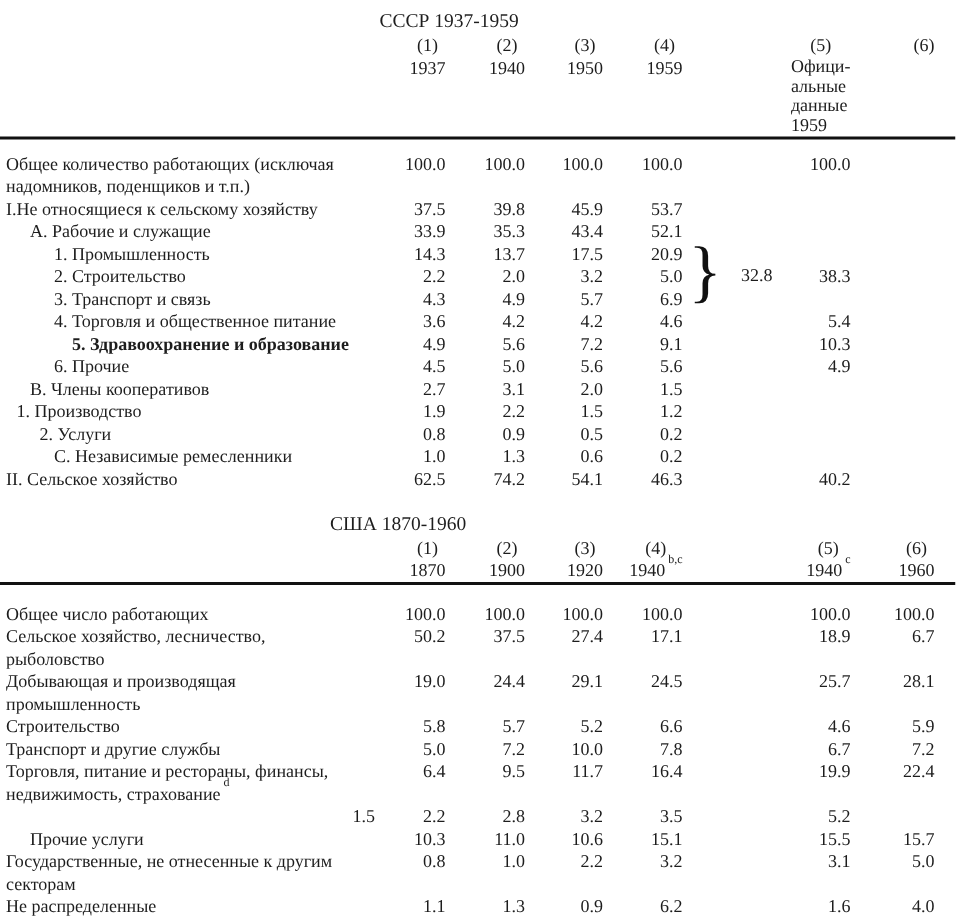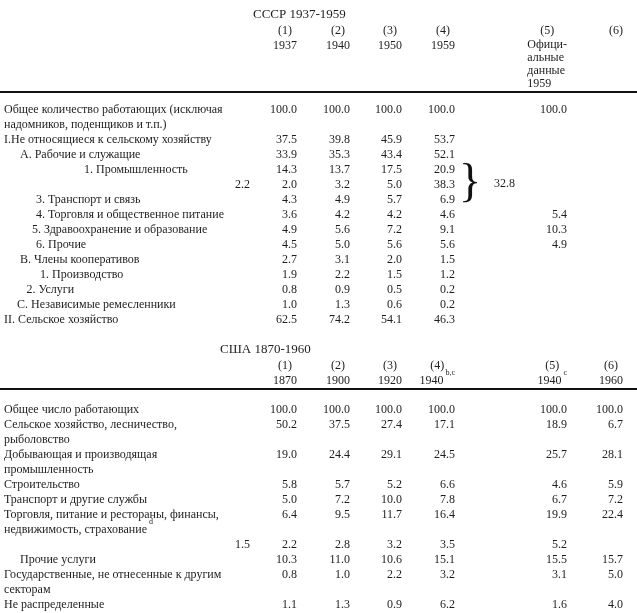--- a/index.html
+++ b/index.html
@@ -97,29 +97,30 @@
       <div class="row">
         <div class="lab" style="padding-left: 20px;"><span class="lt">А. Рабочие и служащие</span></div>
         <div class="val">33.9</div>
         <div class="val">35.3</div>
         <div class="val">43.4</div>
         <div class="val">52.1</div>
         <div class="val"></div>
         <div class="val"></div>
       </div>
       <div class="row">
-        <div class="lab" style="padding-left: 52px; margin-left: 32px;"><span class="lt">1. Промышленность</span></div>
+        <div class="lab" style="padding-left: 36px;"><span class="lt">1. Промышленность</span></div>
         <div class="val">14.3</div>
         <div class="val">13.7</div>
         <div class="val">17.5</div>
         <div class="val">20.9</div>
         <div class="val"></div>
         <div class="val"></div>
       </div>
       <div class="row">
+        <div class="lab" style="padding-left: 36px;"><span class="lt">2. Строительство</span></div>
         <div class="val">2.2</div>
         <div class="val">2.0</div>
         <div class="val">3.2</div>
         <div class="val">5.0</div>
         <div class="val">38.3</div>
         <div class="val"></div>
       </div>
       <div class="row">
         <div class="lab" style="padding-left: 36px;"><span class="lt">3. Транспорт и связь</span></div>
         <div class="val">4.3</div>
@@ -132,21 +133,21 @@
       <div class="row">
         <div class="lab" style="padding-left: 36px;"><span class="lt">4. Торговля и общественное питание</span></div>
         <div class="val">3.6</div>
         <div class="val">4.2</div>
         <div class="val">4.2</div>
         <div class="val">4.6</div>
         <div class="val">5.4</div>
         <div class="val"></div>
       </div>
       <div class="row">
-        <div class="lab" style="padding-left: 32px;"><span class="lt">5. Здравоохранение и  образование</span></div>
+        <div class="lab" style="padding-left: 48px; font-weight: bold;"><span class="lt">5. Здравоохранение и  образование</span></div>
         <div class="val">4.9</div>
         <div class="val">5.6</div>
         <div class="val">7.2</div>
         <div class="val">9.1</div>
         <div class="val">10.3</div>
         <div class="val"></div>
       </div>
       <div class="row">
         <div class="lab" style="padding-left: 36px;"><span class="lt">6. Прочие</span></div>
         <div class="val">4.5</div>
@@ -159,52 +160,53 @@
       <div class="row">
         <div class="lab" style="padding-left: 20px;"><span class="lt">В. Члены кооперативов</span></div>
         <div class="val">2.7</div>
         <div class="val">3.1</div>
         <div class="val">2.0</div>
         <div class="val">1.5</div>
         <div class="val"></div>
         <div class="val"></div>
       </div>
       <div class="row">
-        <div class="lab" style="padding-left: 40px;"><span class="lt">1. Производство</span></div>
+        <div class="lab" style="padding-left: 11px;"><span class="lt">1. Производство</span></div>
         <div class="val">1.9</div>
         <div class="val">2.2</div>
         <div class="val">1.5</div>
         <div class="val">1.2</div>
         <div class="val"></div>
         <div class="val"></div>
       </div>
       <div class="row">
         <div class="lab" style="padding-left: 26.4px;"><span class="lt">2. Услуги</span></div>
         <div class="val">0.8</div>
         <div class="val">0.9</div>
         <div class="val">0.5</div>
         <div class="val">0.2</div>
         <div class="val"></div>
         <div class="val"></div>
       </div>
       <div class="row">
-        <div class="lab" style="padding-left: 17px;"><span class="lt">С. Независимые ремесленники</span></div>
+        <div class="lab" style="padding-left: 36px;"><span class="lt">С. Независимые ремесленники</span></div>
         <div class="val">1.0</div>
         <div class="val">1.3</div>
         <div class="val">0.6</div>
         <div class="val">0.2</div>
         <div class="val"></div>
         <div class="val"></div>
       </div>
       <div class="row">
         <div class="lab" style="padding-left: 4px;"><span class="lt">II. Сельское хозяйство</span></div>
         <div class="val">62.5</div>
         <div class="val">74.2</div>
         <div class="val">54.1</div>
         <div class="val">46.3</div>
+        <div class="val">40.2</div>
         <div class="val"></div>
       </div>
     </div>
   <div class="brace">}</div>
   <div class="brace-value">32.8</div>
 </div>
 
 <div class="tbl" id="usa-table">
   <div class="tbl-title">
     <span>США 1870-1960</span>

